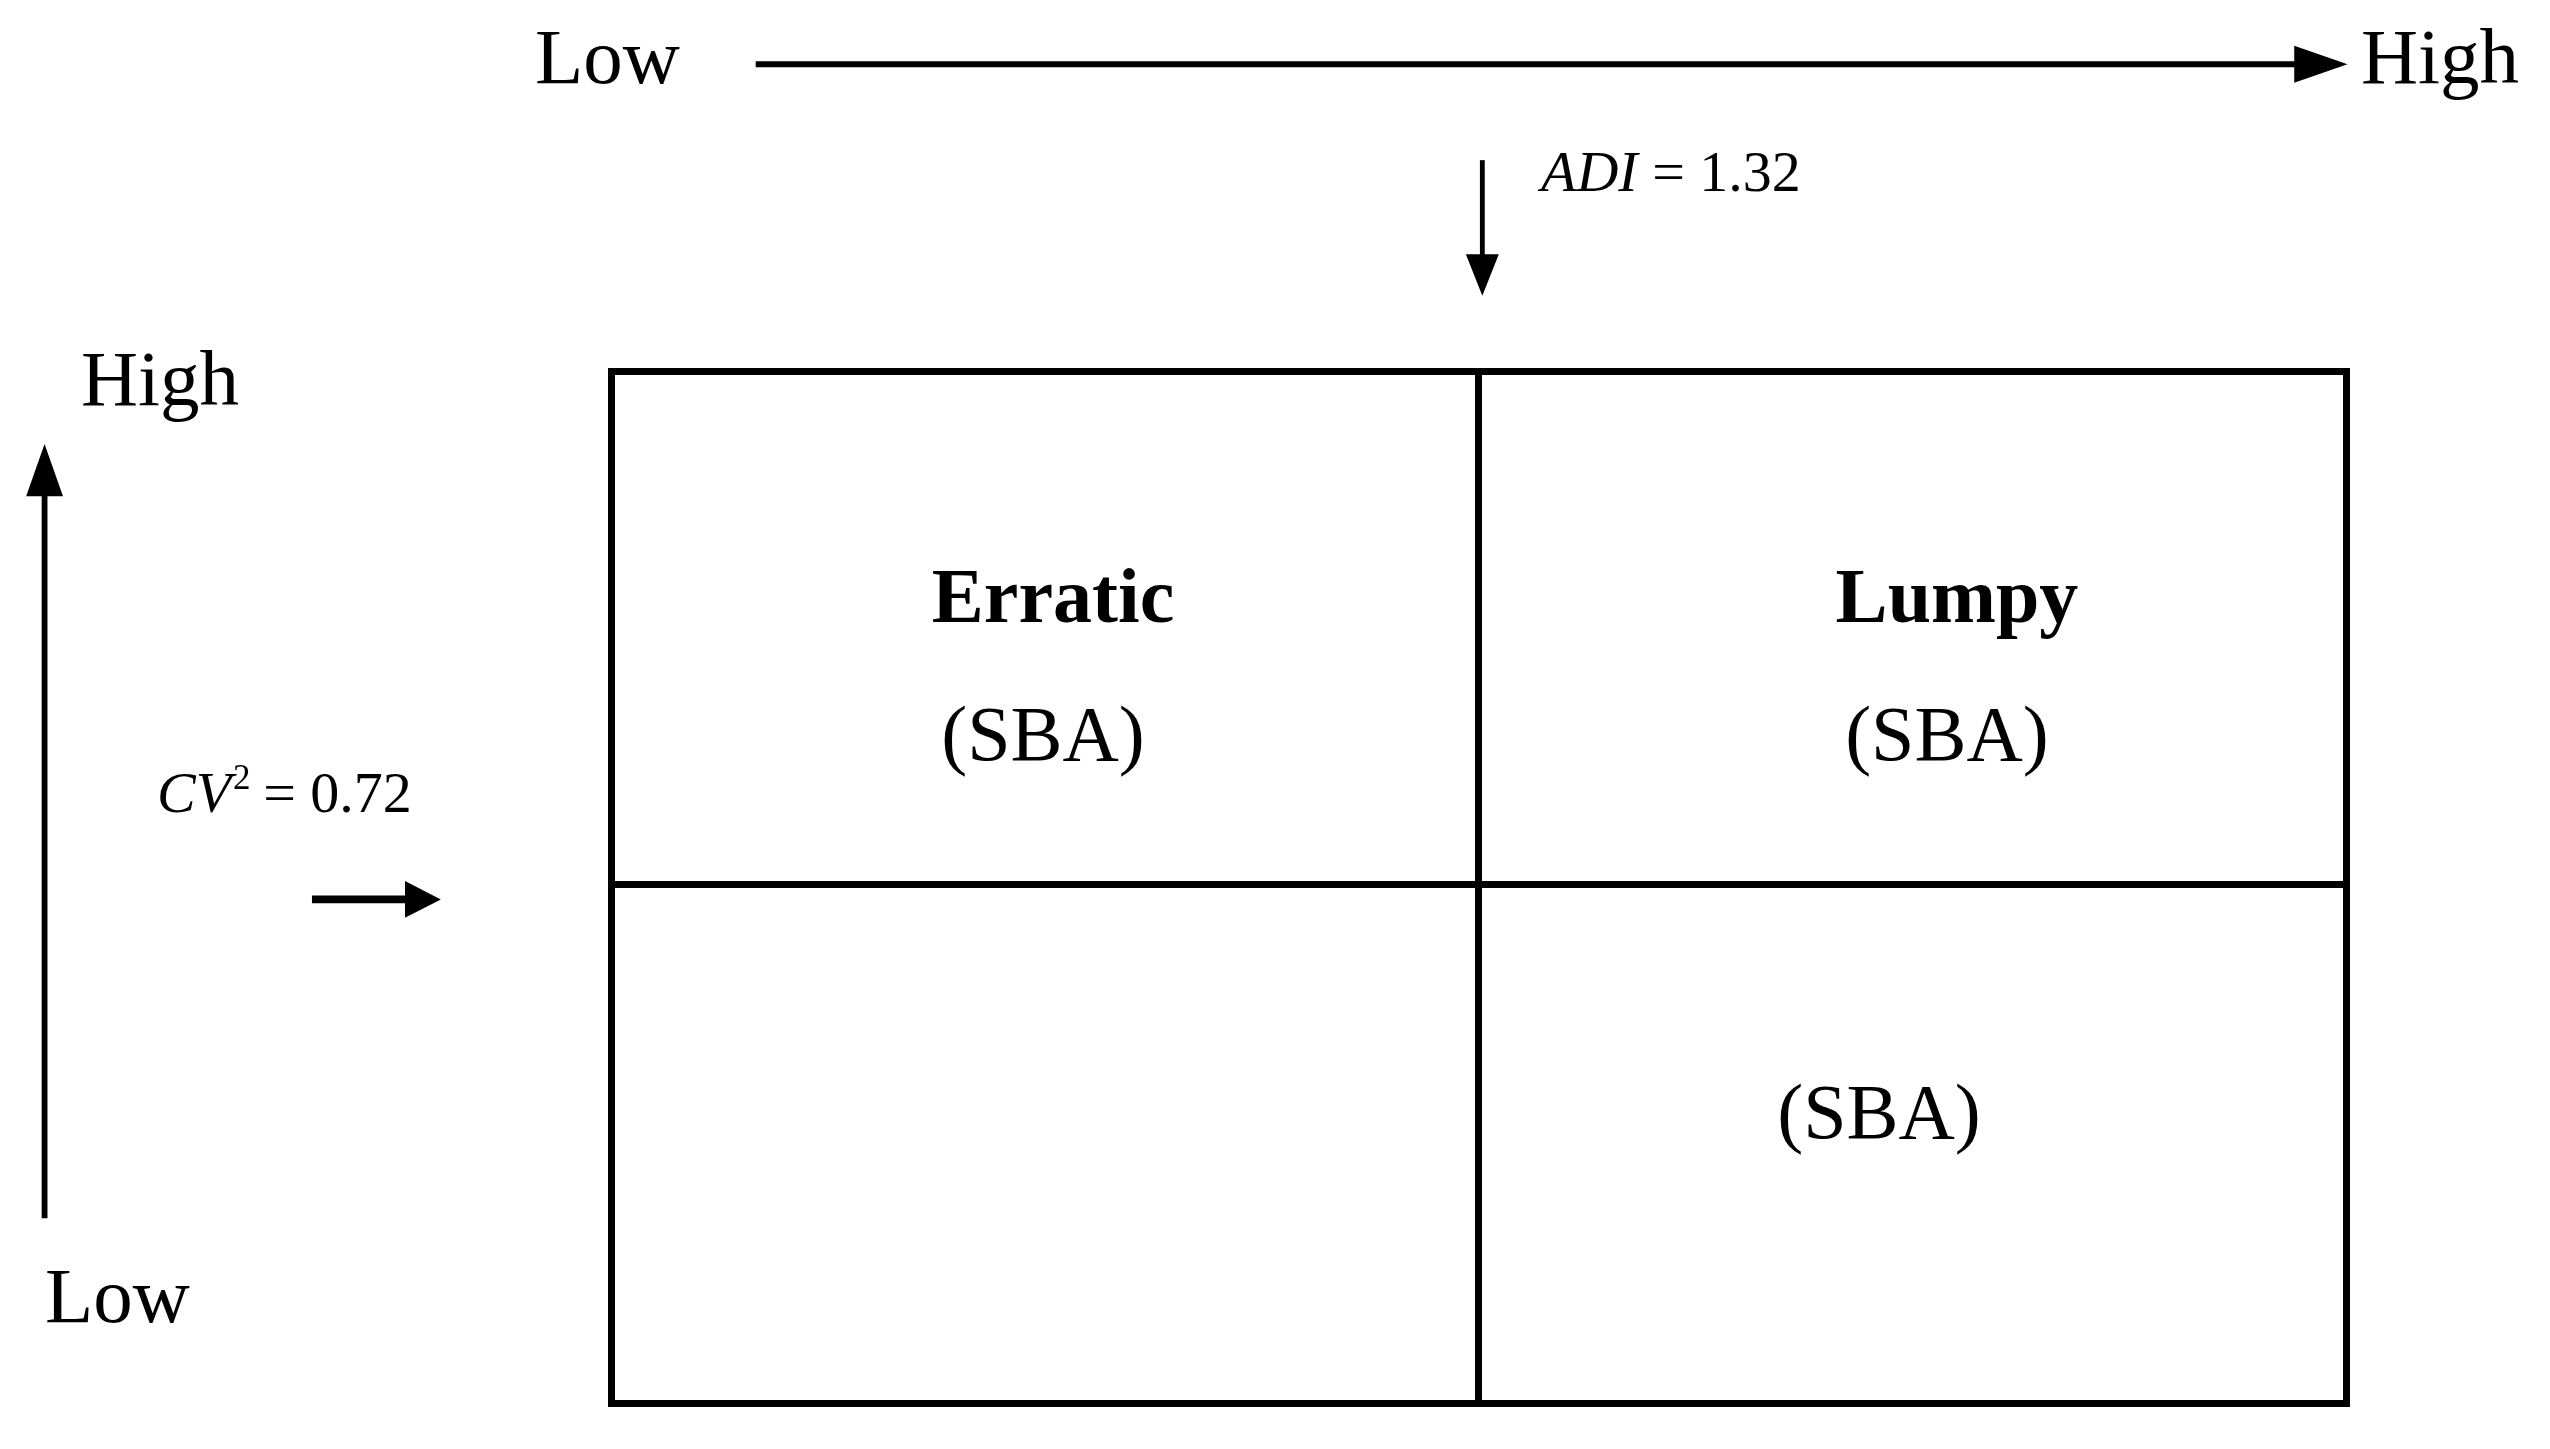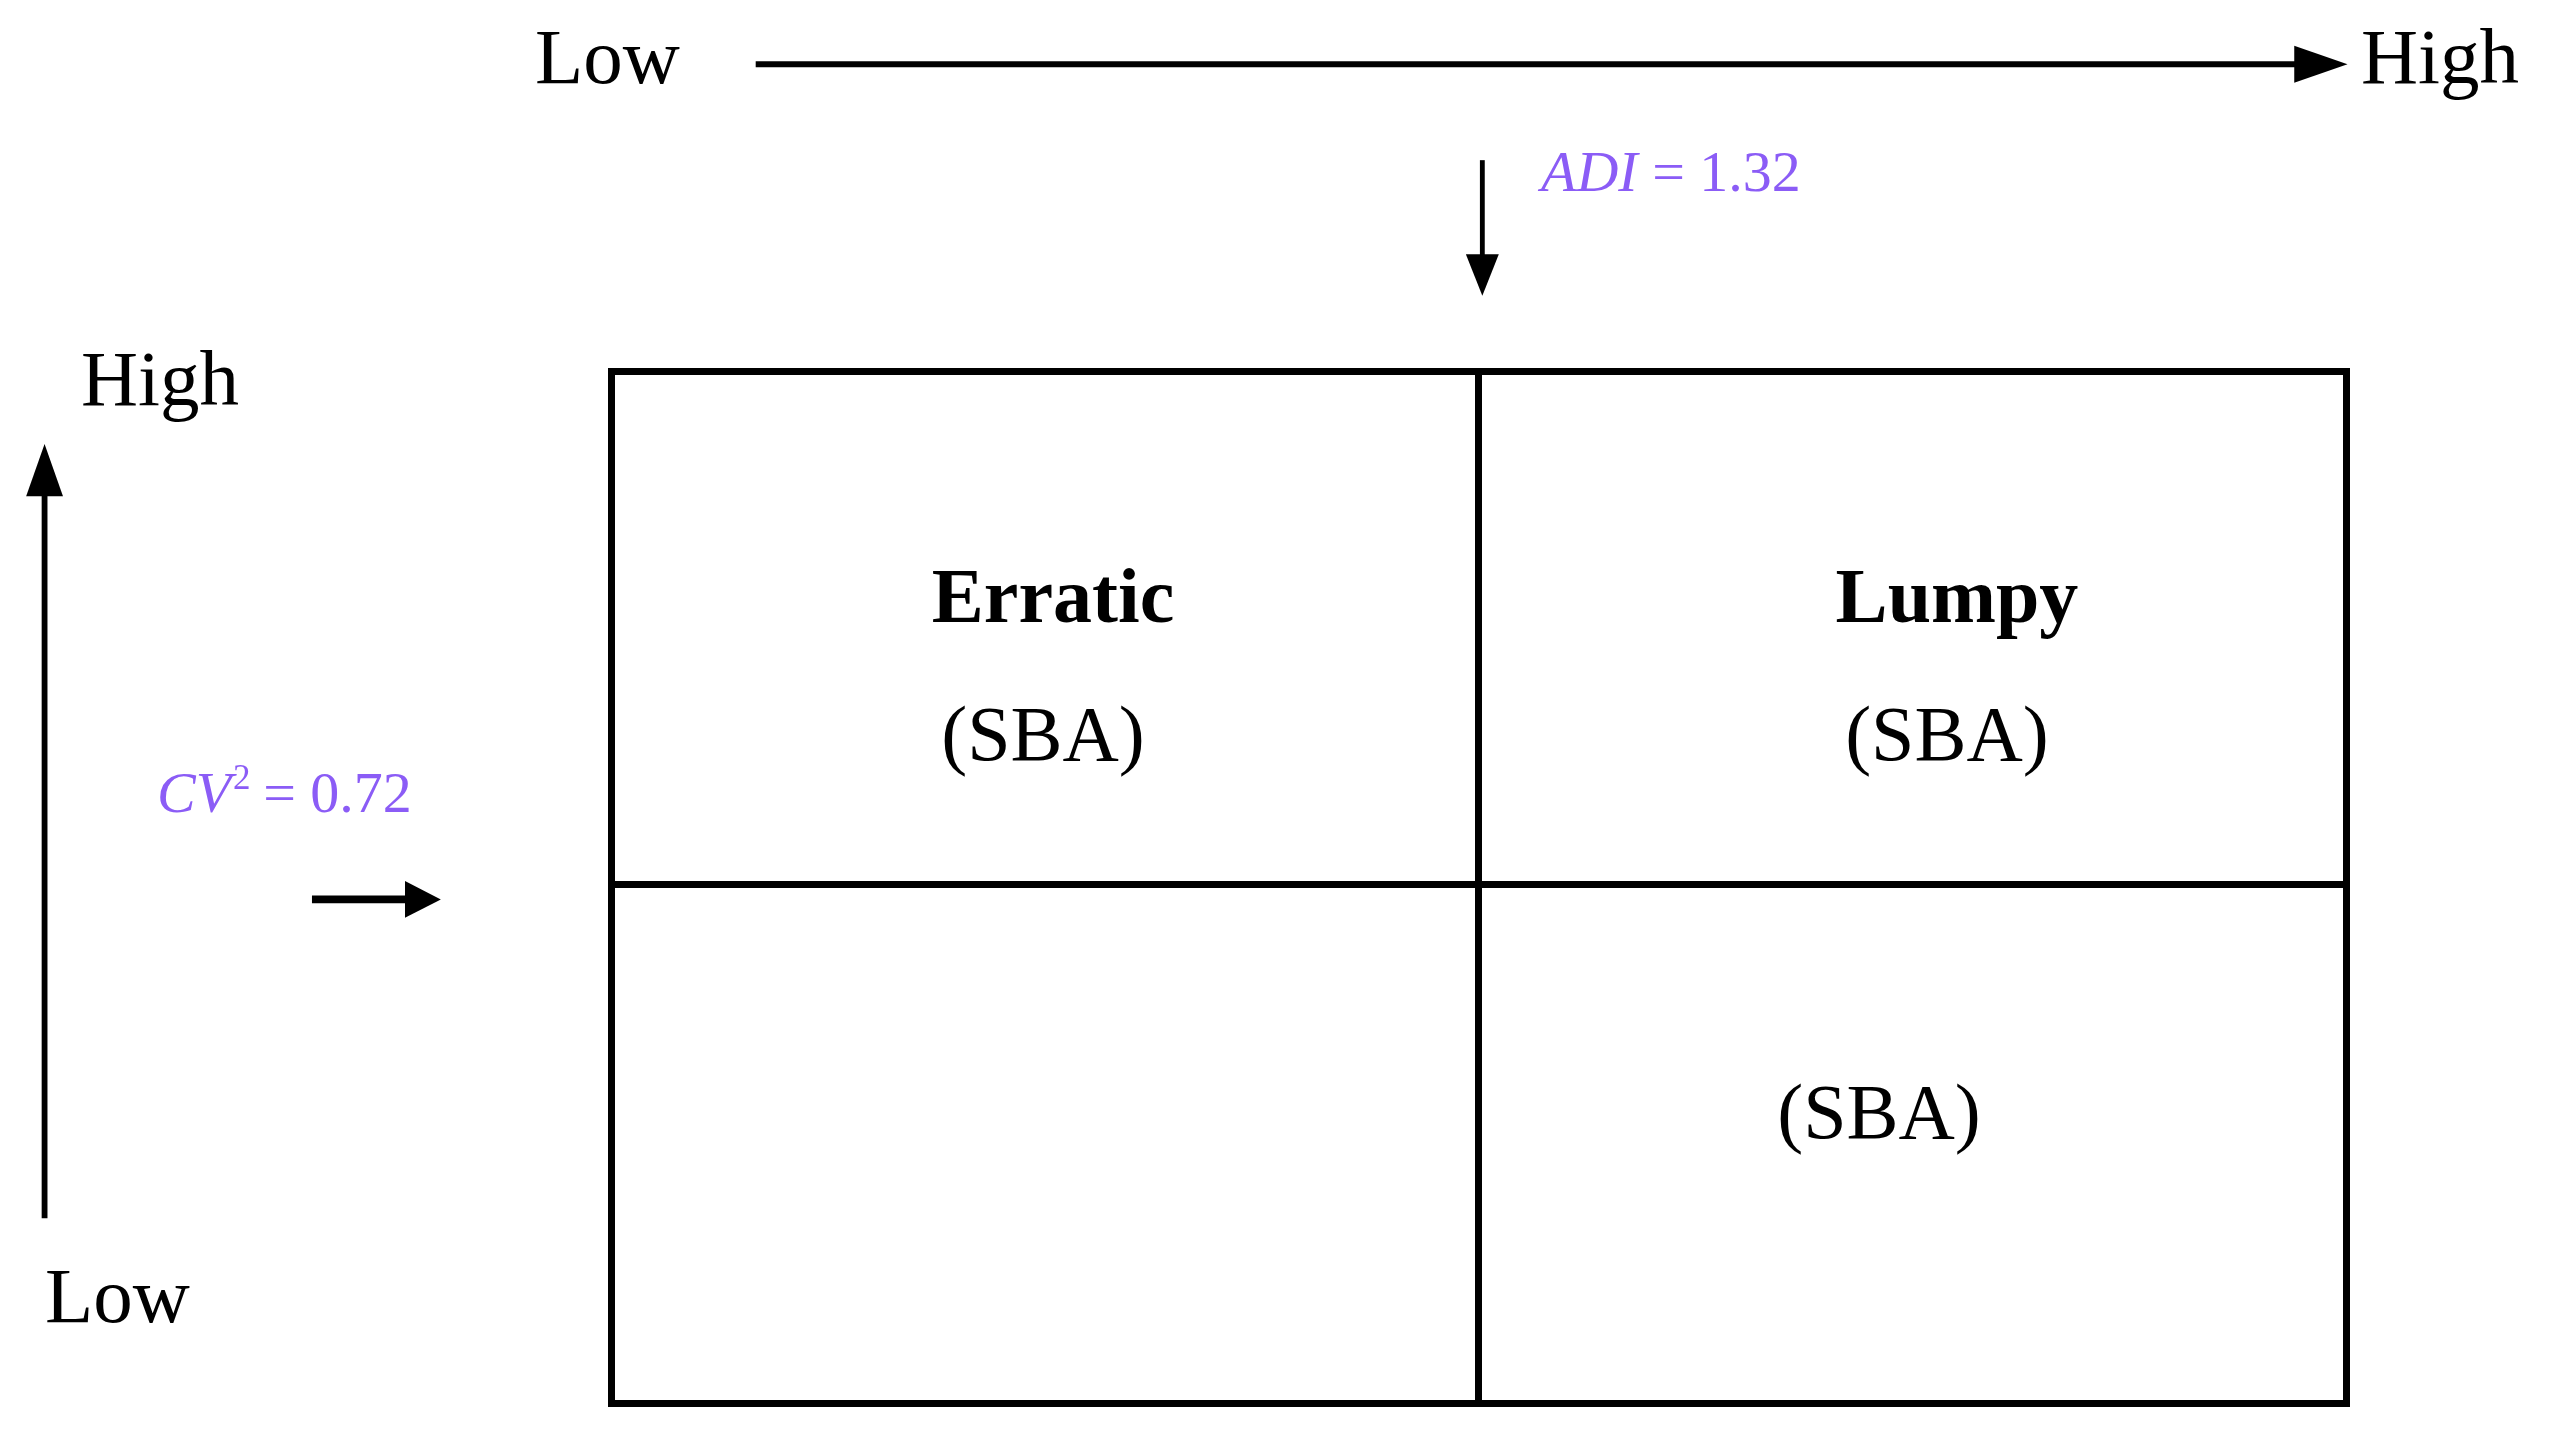--- a/index.html
+++ b/index.html
@@ -21,21 +21,21 @@
     line-height: 1;
     white-space: nowrap;
     color: #000000;
   }
 
   
   .formula {
     font-size: 58px;
     line-height: 1;
     white-space: nowrap;
-    color: #8b5cf6;
+    color: #000000;
   }
   .formula .var { font-style: italic; }
   .formula .val { font-style: normal; }
   .formula sup {
     font-size: 35px;
     font-style: normal;
     vertical-align: 0;
     position: relative;
     top: -23px;
     left: 1.9px;

